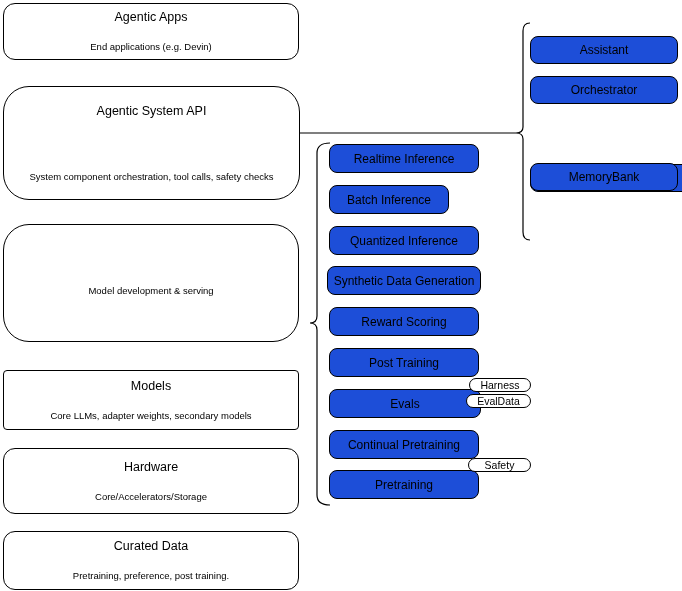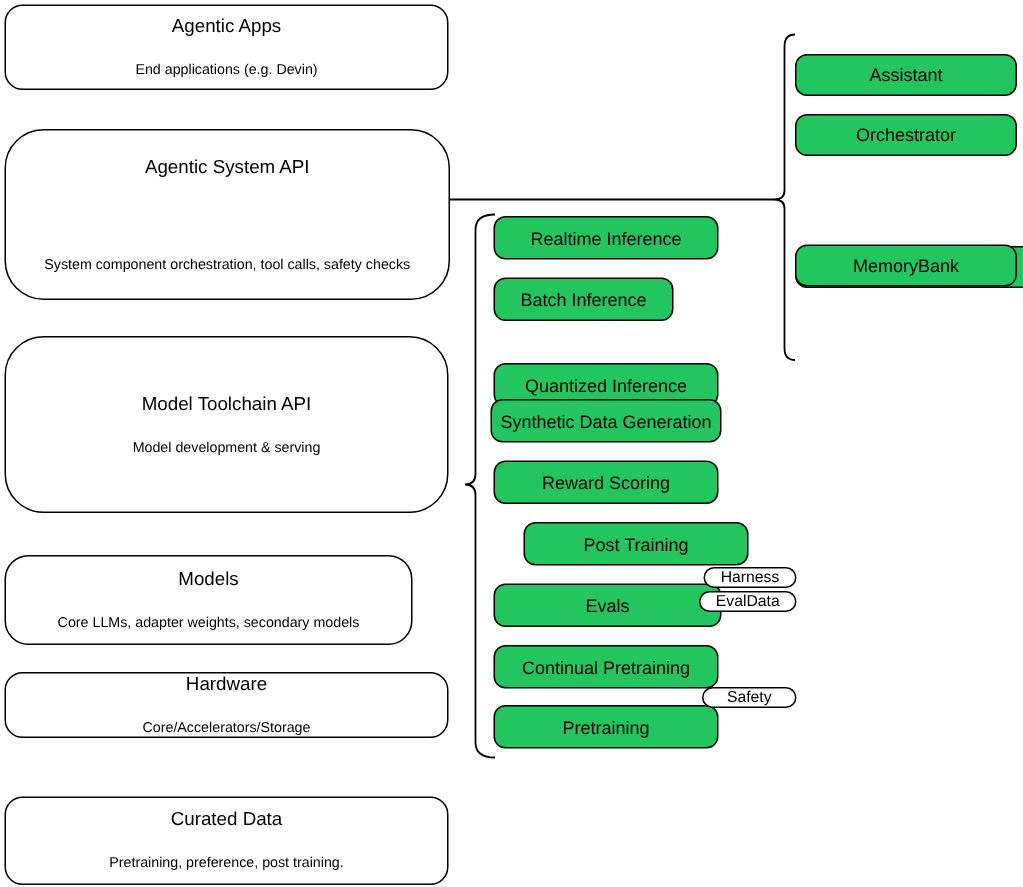--- a/index.html
+++ b/index.html
@@ -9,21 +9,21 @@
   }
   #connector-layer{position:absolute;left:0;top:0;z-index:0;}
   .lbox{
     position:absolute;background:#fff;border:1px solid #000;box-sizing:border-box;
     display:flex;flex-direction:column;align-items:center;justify-content:center;
     text-align:center;z-index:1;
   }
   .lbox .t{font-size:12.5px;line-height:1.2;white-space:nowrap;}
   .lbox .s{font-size:9.5px;line-height:1.2;margin-top:16px;white-space:nowrap;}
   .node{
-    position:absolute;background:#22c55e;border:1px solid #000;border-radius:8px;
+    position:absolute;background:#1d4ed8;border:1px solid #000;border-radius:8px;
     box-sizing:border-box;display:flex;align-items:center;justify-content:center;
     font-size:12px;white-space:nowrap;z-index:1;
   }
   .pill{
     position:absolute;background:#fff;border:1px solid #000;border-radius:8px;
     box-sizing:border-box;display:flex;align-items:center;justify-content:center;
     font-size:10.5px;white-space:nowrap;z-index:3;
   }
 </style>
 </head>
@@ -38,41 +38,40 @@
 
 <div class="lbox" style="left: 3px; top: 3px; width: 296px; height: 57px; border-radius: 12px;">
       <div class="t">Agentic Apps</div>
       <div class="s">End applications (e.g. Devin)</div>
     </div>
     <div class="lbox" style="left: 3px; top: 86px; width: 297px; height: 114px; border-radius: 26px; gap: 36px;">
       <div class="t">Agentic System API</div>
       <div class="s">System component orchestration, tool calls, safety checks</div>
     </div>
     <div class="lbox" style="left: 3px; top: 224px; width: 296px; height: 118px; border-radius: 26px;">
-      <div class="t">Model Toolchain API</div>
       <div class="s">Model development &amp; serving</div>
     </div>
-    <div class="lbox" style="left: 3px; top: 370px; width: 272px; height: 60px; border-radius: 16px;">
+    <div class="lbox" style="left: 3px; top: 370px; width: 296px; height: 60px; border-radius: 4px;">
       <div class="t">Models</div>
       <div class="s">Core LLMs, adapter weights, secondary models</div>
     </div>
-    <div class="lbox" style="left: 3px; top: 448px; width: 296px; height: 44px; border-radius: 12px;">
+    <div class="lbox" style="left: 3px; top: 448px; width: 296px; height: 66px; border-radius: 12px;">
       <div class="t">Hardware</div>
       <div class="s">Core/Accelerators/Storage</div>
     </div>
     <div class="lbox" style="left: 3px; top: 531px; width: 296px; height: 59px; border-radius: 12px;">
       <div class="t">Curated Data</div>
       <div class="s">Pretraining, preference, post training.</div>
     </div>
     <div class="node" style="left: 329px; top: 144px; width: 150px; height: 29px;">Realtime Inference</div>
     <div class="node" style="left: 329px; top: 185px; width: 120px; height: 29px;">Batch Inference</div>
-    <div class="node" style="left: 329px; top: 226px; width: 150px; height: 29px; margin-top: 16px;">Quantized Inference</div>
+    <div class="node" style="left: 329px; top: 226px; width: 150px; height: 29px;">Quantized Inference</div>
     <div class="node" style="left: 327px; top: 266px; width: 154px; height: 29px;">Synthetic Data Generation</div>
     <div class="node" style="left: 329px; top: 307px; width: 150px; height: 29px;">Reward Scoring</div>
-    <div class="node" style="left: 329px; top: 348px; width: 150px; height: 29px; margin-left: 20px;">Post Training</div>
+    <div class="node" style="left: 329px; top: 348px; width: 150px; height: 29px;">Post Training</div>
     <div class="node" style="left: 329px; top: 389px; width: 152px; height: 29px;">Evals</div>
     <div class="node" style="left: 329px; top: 430px; width: 150px; height: 29px;">Continual Pretraining</div>
     <div class="node" style="left: 329px; top: 470px; width: 150px; height: 29px;">Pretraining</div>
     <div class="node" style="left: 530px; top: 36px; width: 148px; height: 28px;">Assistant</div>
     <div class="node" style="left: 530px; top: 76px; width: 148px; height: 28px;">Orchestrator</div>
     <div class="node" style="left: 530px; top: 119px; width: 172px; height: 28px; margin-top: 45px;">PromptStore</div>
     <div class="node" style="left: 530px; top: 163px; width: 148px; height: 28px;">MemoryBank</div>
     <div class="pill" style="left: 469px; top: 378px; width: 62px; height: 14px;">Harness</div>
     <div class="pill" style="left: 466px; top: 394px; width: 65px; height: 14px;">EvalData</div>
     <div class="pill" style="left: 468px; top: 410px; width: 63px; height: 14px; margin-top: 48px;">Safety</div>

